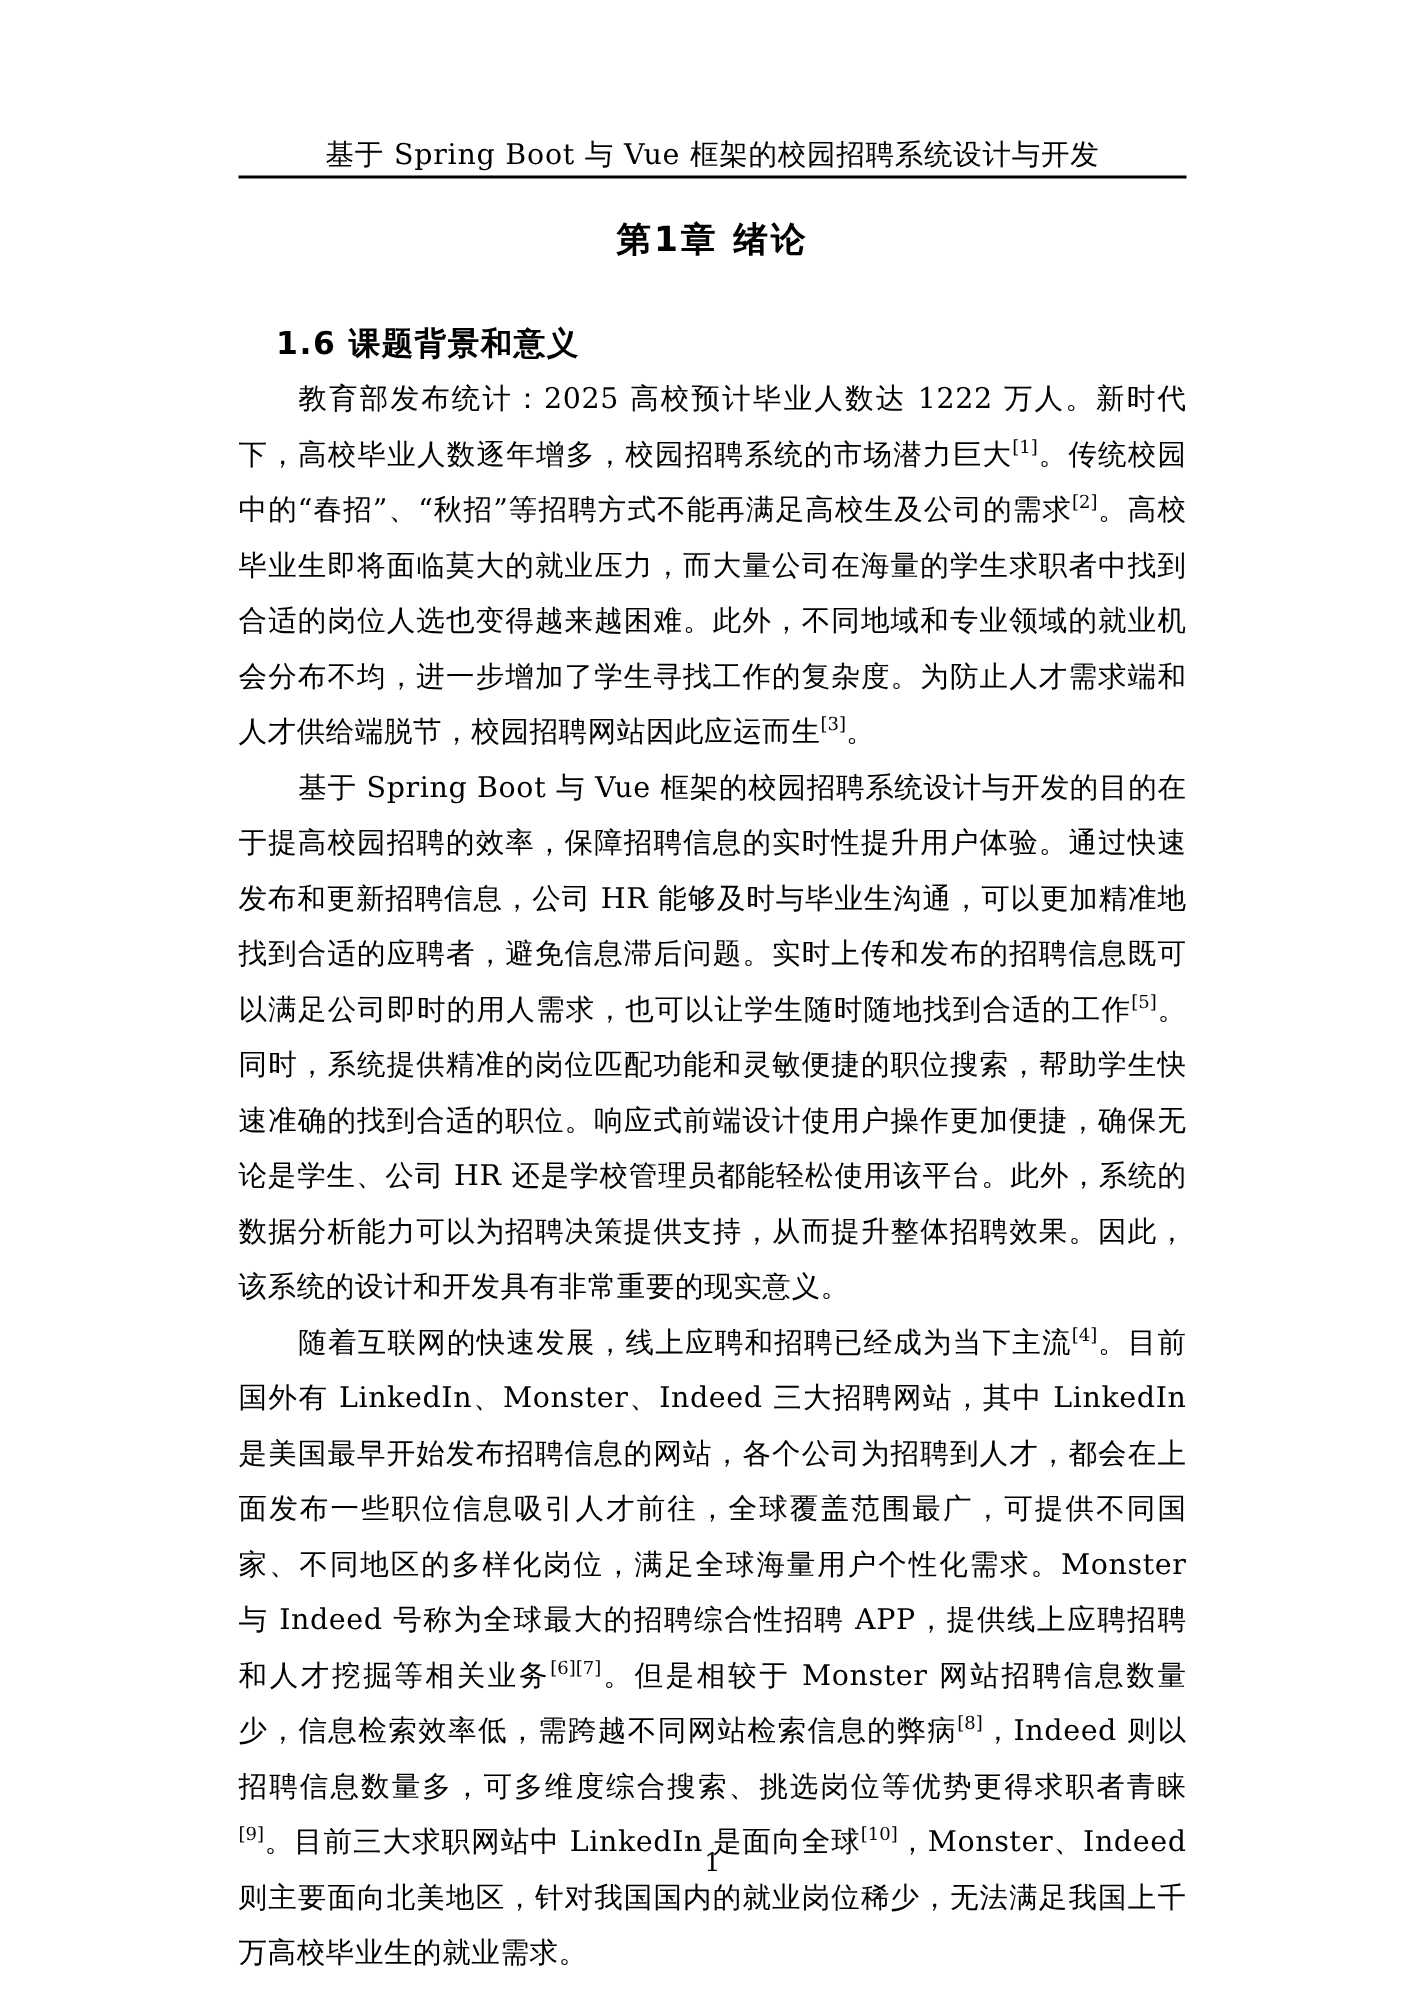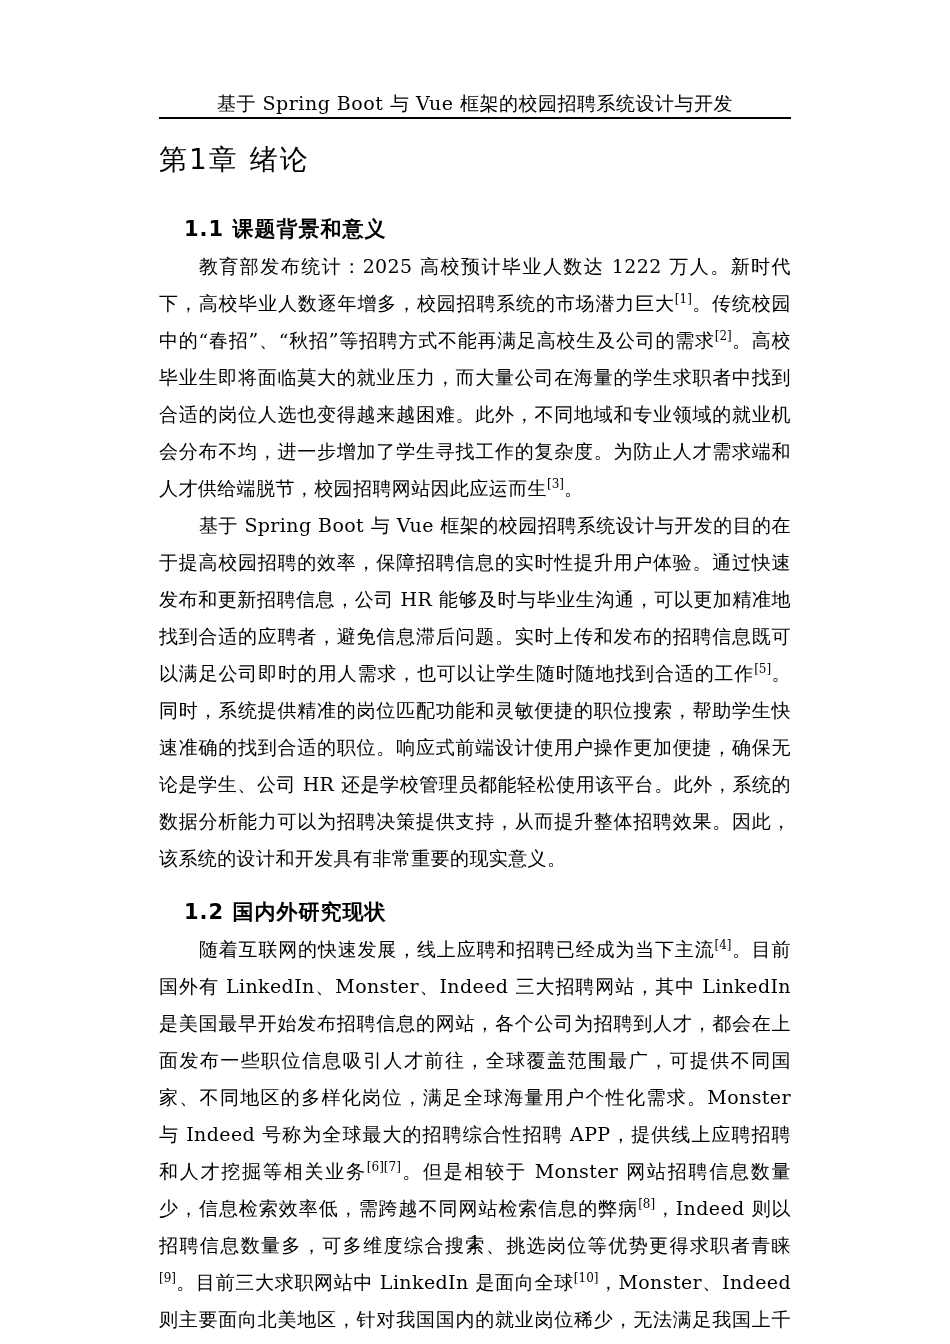--- a/index.html
+++ b/index.html
@@ -22,23 +22,24 @@
   .running-header {
     text-align: center;
     font-size: 19px;
     line-height: 22px;
     padding-bottom: 3px;
     border-bottom: 2px solid #000000;
     letter-spacing: 0.5px;
     white-space: nowrap;
   }
   .chapter-title {
+    text-align: center;
     font-family: "DejaVu Sans", "Liberation Sans", sans-serif;
-    font-weight: normal;
-    font-size: 28px;
+    font-weight: bold;
+    font-size: 23px;
     line-height: 38px;
     margin: 22px 0 36px 0;
     letter-spacing: 2px;
   }
   .section-heading {
     font-family: "DejaVu Sans", "Liberation Sans", sans-serif;
     font-weight: bold;
     font-size: 21px;
     line-height: 28px;
     margin: 21px 0 0 25px;
@@ -76,24 +77,23 @@
 
 <div class="page">
 
   <header class="running-header">
     <span>基于 Spring Boot 与 Vue 框架的校园招聘系统设计与开发</span>
   </header>
 
   <h1 class="chapter-title">第1章 绪论</h1>
 
   <main id="sections">
-      <h2 class="section-heading">1.1 课题背景和意义</h2>
+      <h2 class="section-heading">1.6 课题背景和意义</h2>
       <p class="body-paragraph">教育部发布统计：2025 高校预计毕业人数达 1222 万人。新时代下，高校毕业人数逐年增多，校园招聘系统的市场潜力巨大<sup class="citation">[1]</sup>。传统校园中的“春招”、“秋招”等招聘方式不能再满足高校生及公司的需求<sup class="citation">[2]</sup>。高校毕业生即将面临莫大的就业压力，而大量公司在海量的学生求职者中找到合适的岗位人选也变得越来越困难。此外，不同地域和专业领域的就业机会分布不均，进一步增加了学生寻找工作的复杂度。为防止人才需求端和人才供给端脱节，校园招聘网站因此应运而生<sup class="citation">[3]</sup>。</p>
       <p class="body-paragraph">基于 Spring Boot 与 Vue 框架的校园招聘系统设计与开发的目的在于提高校园招聘的效率，保障招聘信息的实时性提升用户体验。通过快速发布和更新招聘信息，公司 HR 能够及时与毕业生沟通，可以更加精准地找到合适的应聘者，避免信息滞后问题。实时上传和发布的招聘信息既可以满足公司即时的用人需求，也可以让学生随时随地找到合适的工作<sup class="citation">[5]</sup>。同时，系统提供精准的岗位匹配功能和灵敏便捷的职位搜索，帮助学生快速准确的找到合适的职位。响应式前端设计使用户操作更加便捷，确保无论是学生、公司 HR 还是学校管理员都能轻松使用该平台。此外，系统的数据分析能力可以为招聘决策提供支持，从而提升整体招聘效果。因此，该系统的设计和开发具有非常重要的现实意义。</p>
-      <h2 class="section-heading">1.2 国内外研究现状</h2>
       <p class="body-paragraph">随着互联网的快速发展，线上应聘和招聘已经成为当下主流<sup class="citation">[4]</sup>。目前国外有 LinkedIn、Monster、Indeed 三大招聘网站，其中 LinkedIn 是美国最早开始发布招聘信息的网站，各个公司为招聘到人才，都会在上面发布一些职位信息吸引人才前往，全球覆盖范围最广，可提供不同国家、不同地区的多样化岗位，满足全球海量用户个性化需求。Monster 与 Indeed 号称为全球最大的招聘综合性招聘 APP，提供线上应聘招聘和人才挖掘等相关业务<sup class="citation">[6][7]</sup>。但是相较于 Monster 网站招聘信息数量少，信息检索效率低，需跨越不同网站检索信息的弊病<sup class="citation">[8]</sup>，Indeed 则以招聘信息数量多，可多维度综合搜索、挑选岗位等优势更得求职者青睐<sup class="citation">[9]</sup>。目前三大求职网站中 LinkedIn 是面向全球<sup class="citation">[10]</sup>，Monster、Indeed 则主要面向北美地区，针对我国国内的就业岗位稀少，无法满足我国上千万高校毕业生的就业需求。</p>
     </main>
 
   <footer class="page-footer">
     <span>1</span>
   </footer>
 
 </div>
 
 </body></html>

